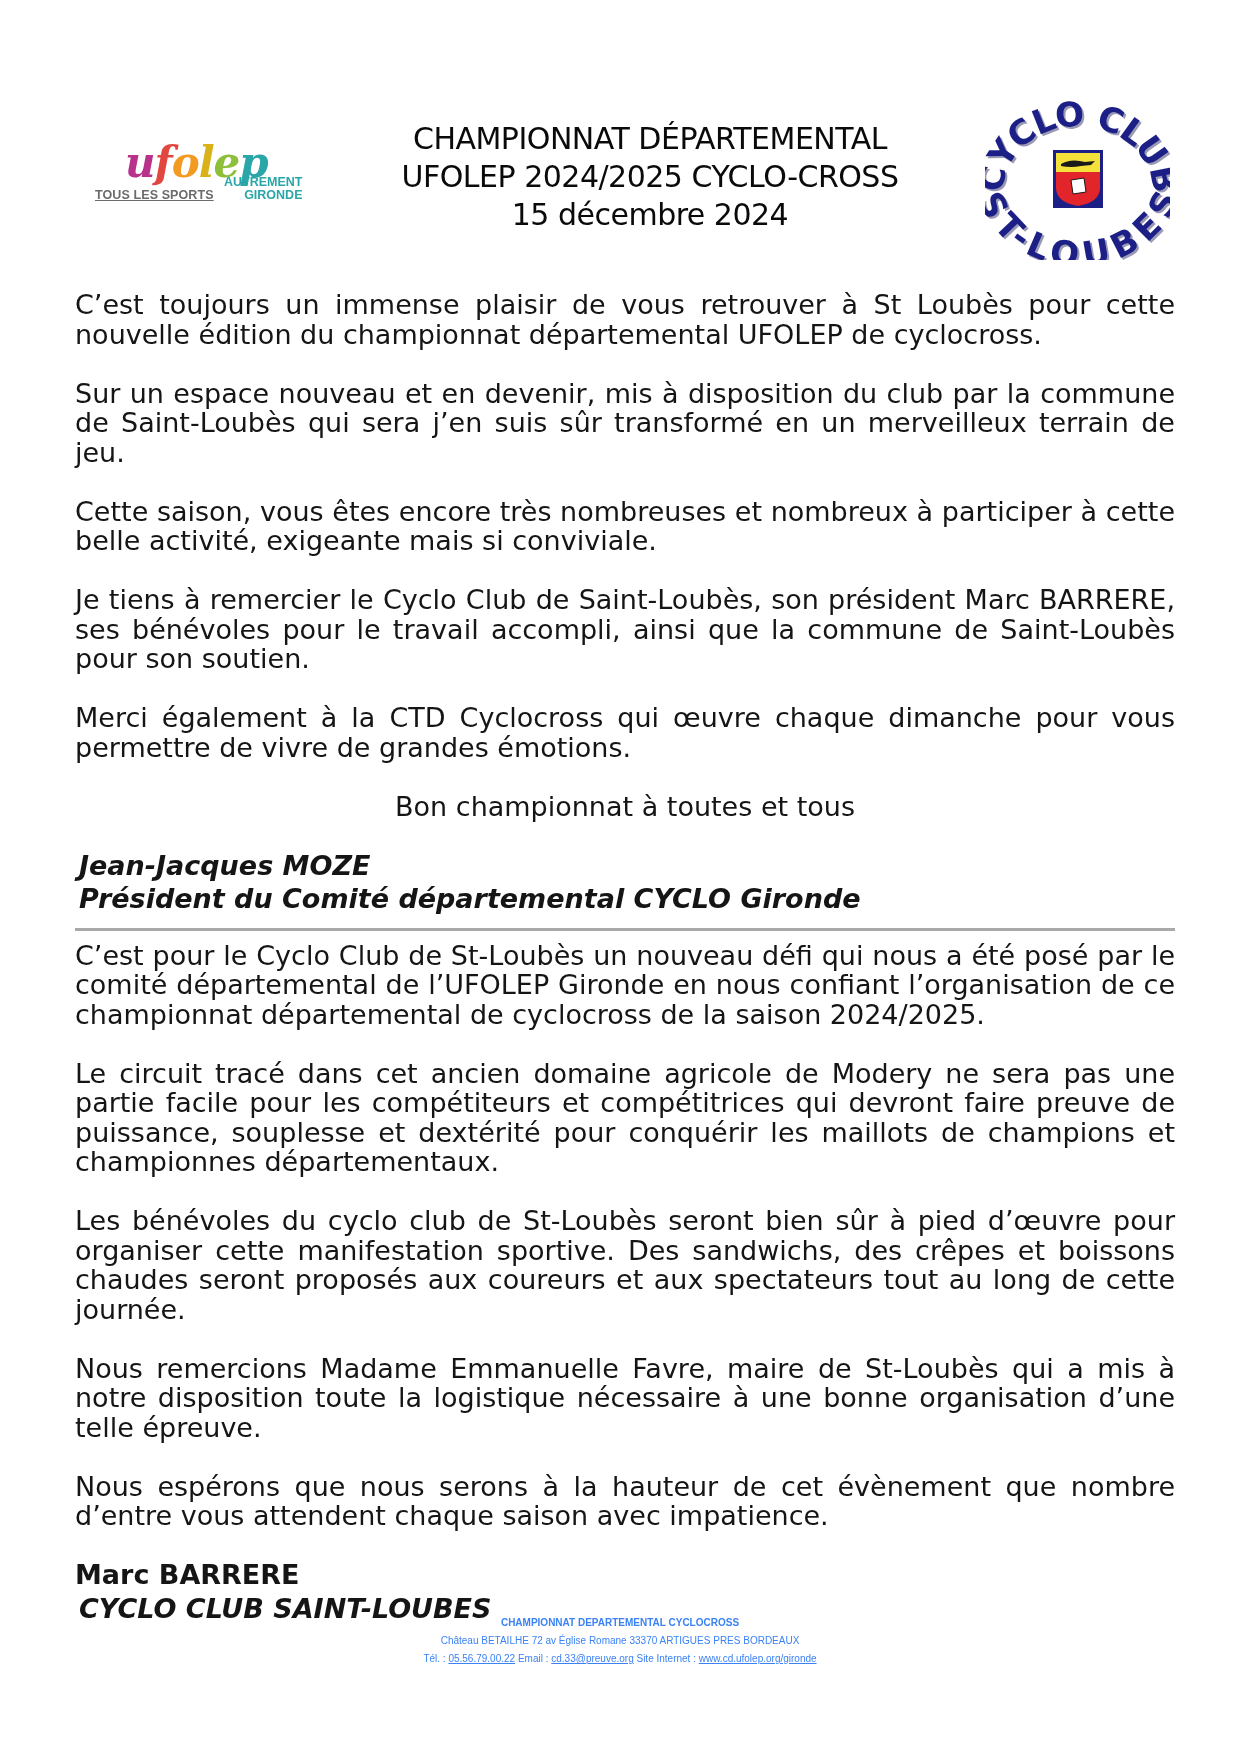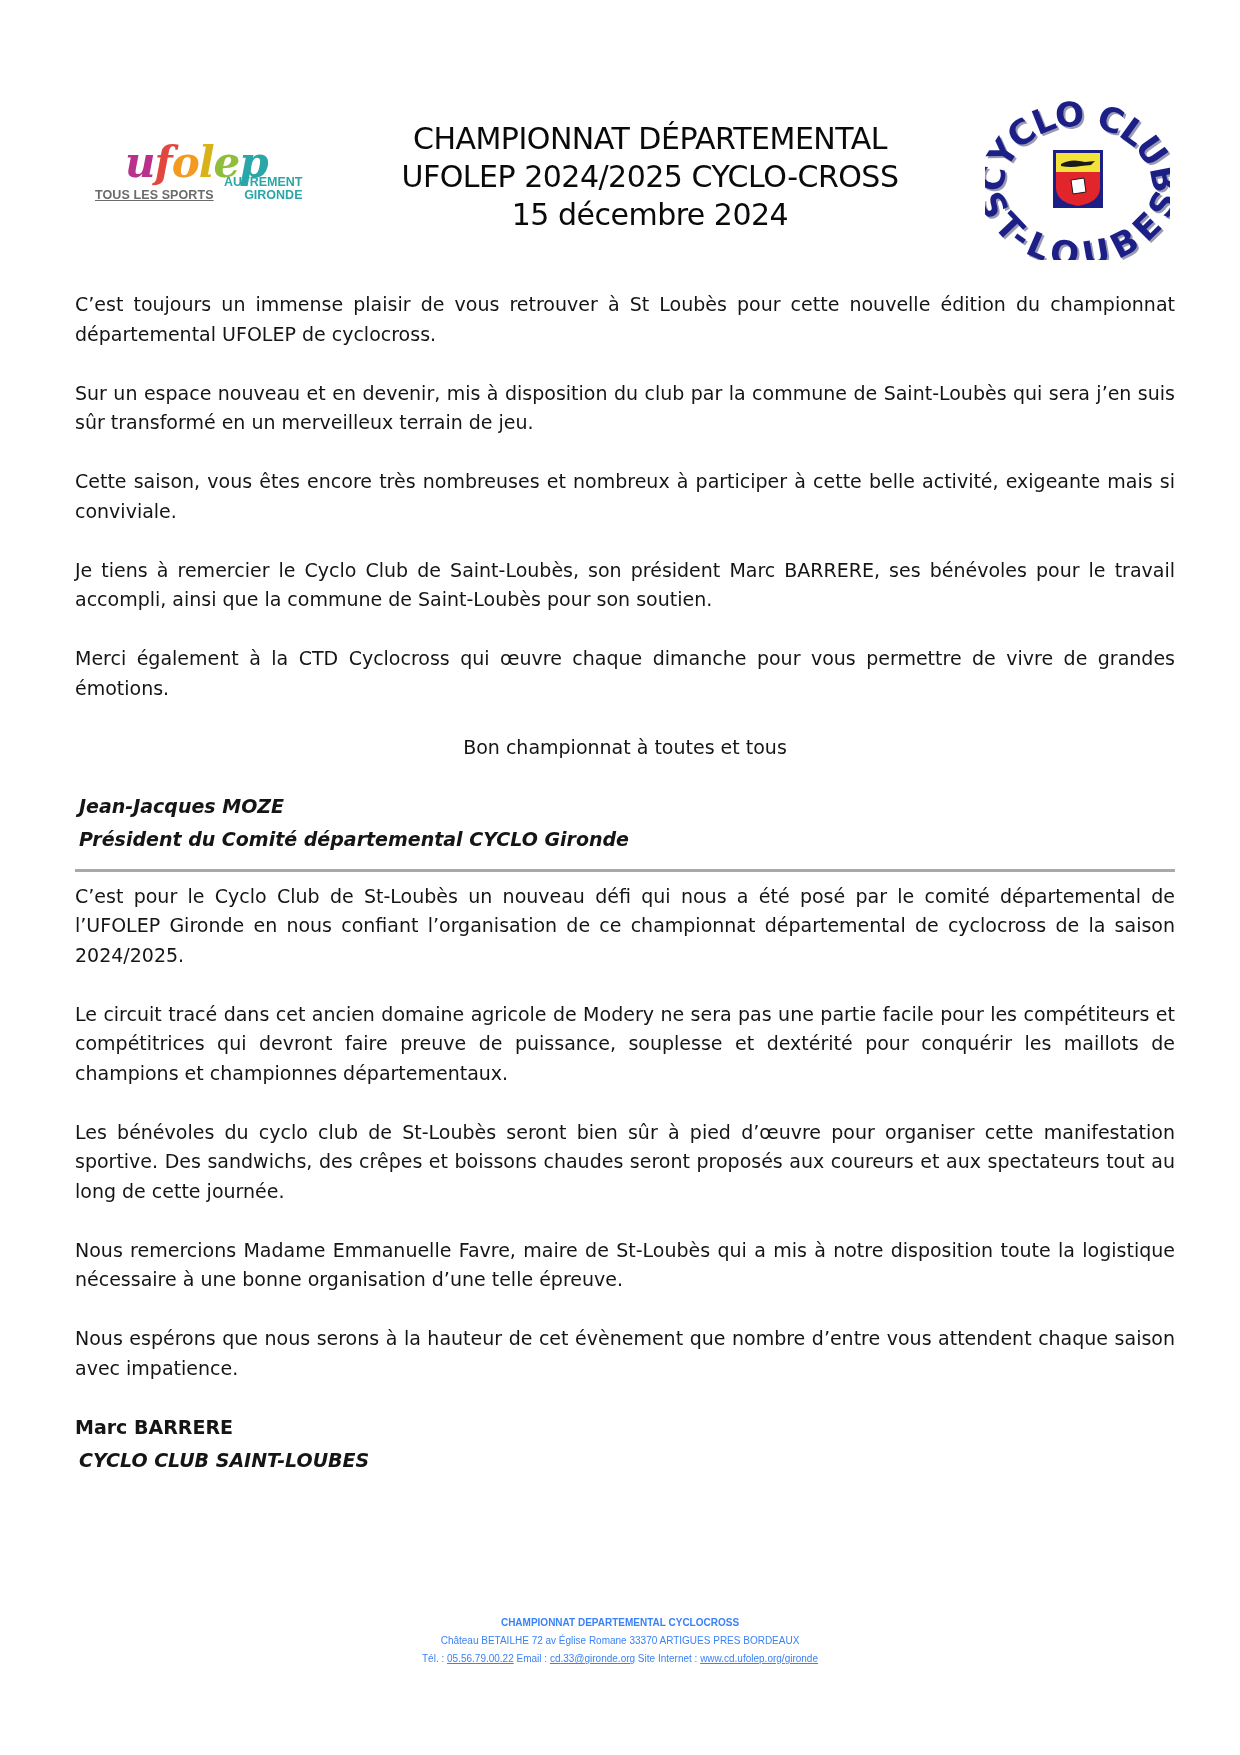--- a/index.html
+++ b/index.html
@@ -12,21 +12,21 @@
     .logo-ufolep .word span { display: inline-block; }
     .logo-ufolep .tag1 { position: absolute; left: 0; top: 48px; font-family: "Liberation Sans", sans-serif; font-weight: bold; font-size: 12.5px; color: #6b6b6b; letter-spacing: 0.1px; text-decoration: underline; }
     .logo-ufolep .tag2 { position: absolute; left: 129px; top: 36px; font-family: "Liberation Sans", sans-serif; font-weight: bold; font-size: 12.5px; color: #2aa6a8; line-height: 13px; text-align: right; }
 
     .title-block { position: absolute; left: 330px; top: 120px; width: 640px; text-align: center; font-family: "DejaVu Sans", sans-serif; font-weight: normal; font-size: 30px; line-height: 38px; color: #0a0a0a; letter-spacing: -0.5px; }
     .title-block div { white-space: nowrap; }
 
     .logo-club { position: absolute; left: 985px; top: 100px; width: 185px; height: 160px; }
 
     
-    .content { position: absolute; left: 75px; top: 290px; width: 1100px; font-family: "DejaVu Sans", sans-serif; font-size: 19px; line-height: 29.5px; color: #151515; }
+    .content { position: absolute; left: 75px; top: 290px; width: 1100px; font-family: "DejaVu Sans", sans-serif; font-size: 27px; line-height: 29.5px; color: #151515; }
     .content p { margin: 0 0 29.5px 0; text-align: justify; }
     .content p.last-left { text-align: center; }
     .sig { font-weight: bold; font-style: italic; margin: 4px; }
     .sig-plain { font-weight: bold; margin: 0; }
     .divider { height: 3px; background: #a9a9a9; margin: 14px 0 10px 0; border: none; }
 
     
     .footer { position: absolute; left: 320px; top: 1614px; width: 600px; text-align: center; font-family: "Liberation Sans", sans-serif; font-size: 10px; line-height: 18px; color: #3b82f6; }
     .footer .f-title { font-weight: bold; }
     .footer .u { text-decoration: underline; }
@@ -101,16 +101,16 @@
       <p>Nous remercions Madame Emmanuelle Favre, maire de St-Loubès qui a mis à notre disposition toute la logistique nécessaire à une bonne organisation d’une telle épreuve.</p>
       <p>Nous espérons que nous serons à la hauteur de cet évènement que nombre d’entre vous attendent chaque saison avec impatience.</p>
       <div class="sig-plain">Marc BARRERE</div>
       <div class="sig">CYCLO CLUB SAINT-LOUBES</div>
     </div>
   </div>
 
   <div class="footer">
     <div class="f-title">CHAMPIONNAT DEPARTEMENTAL CYCLOCROSS</div>
     <div>Château BETAILHE 72 av Église Romane 33370 ARTIGUES PRES BORDEAUX</div>
-    <div><span>Tél. : </span><span class="u">05.56.79.00.22</span><span> Email : </span><span class="u">cd.33@gironde.org</span><span> Site Internet : </span><span class="u">www.cd.ufolep.org/gironde</span></div>
+    <div><span>Tél. : </span><span class="u">05.56.79.00.22</span><span> Email : </span><span class="u">cd.33@preuve.org</span><span> Site Internet : </span><span class="u">www.cd.ufolep.org/gironde</span></div>
   </div>
 
 </div>
 
 </body></html>

